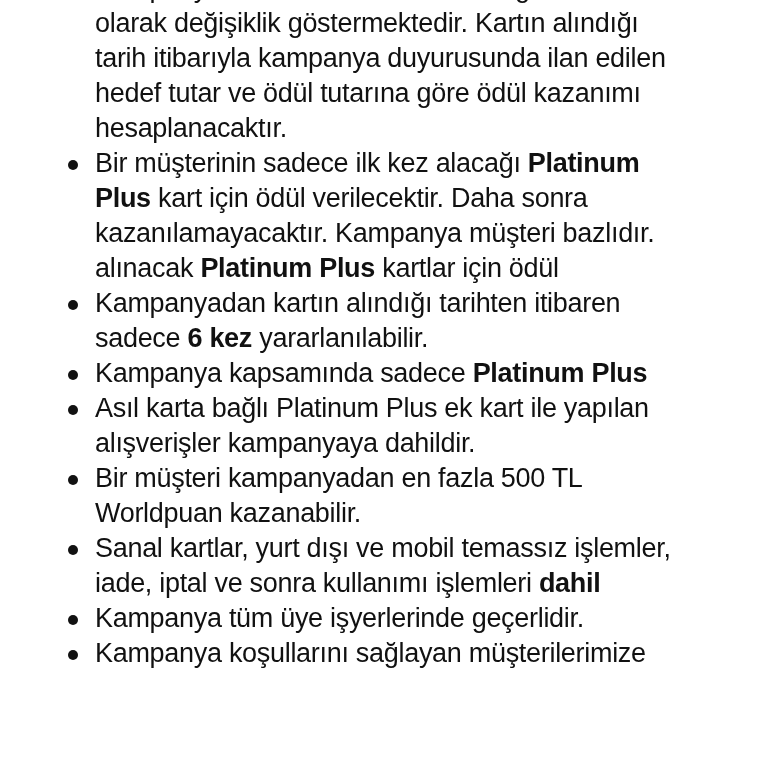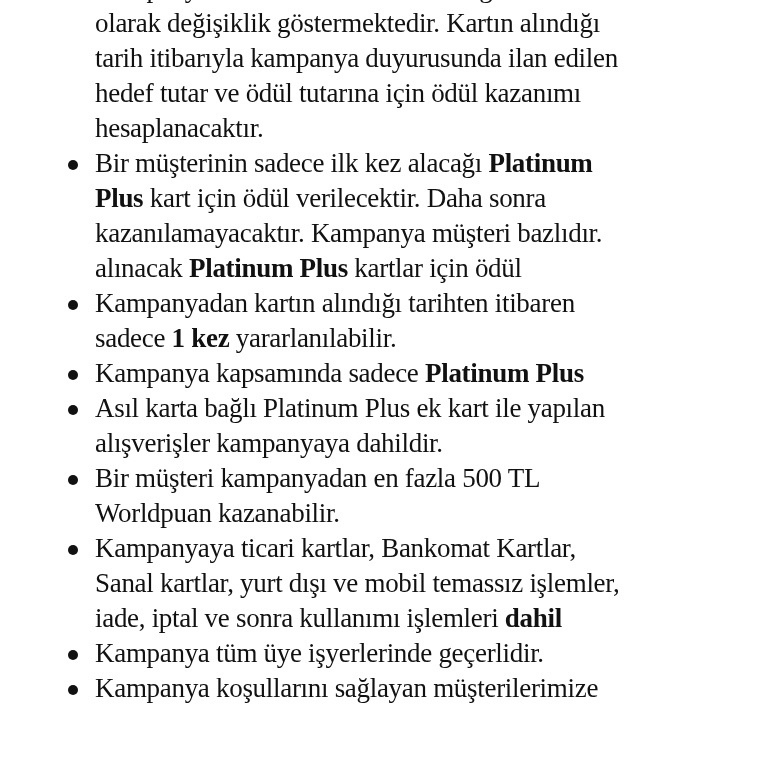--- a/index.html
+++ b/index.html
@@ -11,63 +11,62 @@
     letter-spacing:-0.3px;
   }
   .doc span.cont { display:block; padding-left:95px; padding-right:20px; }
   ul { list-style:none; margin:0; padding:0; }
   li { position:relative; padding-left:95px; padding-right:20px; }
   li .bullet {
     position:absolute; left:68px; top:14px; width:10px; height:10px;
     border-radius:50%; background:#111111;
   }
   b { font-weight:bold; }
-  .line { display:block; white-space:nowrap;font-family:Liberation Serif, serif; }
+  .line { display:block; white-space:nowrap; }
 </style>
 </head>
 <body>
 
 <div class="doc">
   <span class="cont">
     <span class="line">Kampanya ödül tutarları kart türüne göre farklı</span>
     <span class="line">olarak değişiklik göstermektedir. Kartın alındığı</span>
     <span class="line">tarih itibarıyla kampanya duyurusunda ilan edilen</span>
-    <span class="line">hedef tutar ve ödül tutarına için ödül kazanımı</span>
+    <span class="line">hedef tutar ve ödül tutarına göre ödül kazanımı</span>
     <span class="line">hesaplanacaktır.</span>
   </span>
   <ul>
     <li>
       <span class="bullet"></span>
       <span class="line"><span>Bir müşterinin sadece ilk kez alacağı </span><b>Platinum</b></span>
       <span class="line"><b>Plus</b><span> kart için ödül verilecektir. Daha sonra</span></span>
       <span class="line">kazanılamayacaktır. Kampanya müşteri bazlıdır.</span>
       <span class="line"><span>alınacak </span><b>Platinum Plus</b><span> kartlar için ödül</span></span>
     </li>
     <li>
       <span class="bullet"></span>
       <span class="line">Kampanyadan kartın alındığı tarihten itibaren</span>
-      <span class="line"><span>sadece </span><b>1 kez</b><span> yararlanılabilir.</span></span>
+      <span class="line"><span>sadece </span><b>6 kez</b><span> yararlanılabilir.</span></span>
     </li>
     <li>
       <span class="bullet"></span>
       <span class="line"><span>Kampanya kapsamında sadece </span><b>Platinum Plus</b></span>
     </li>
     <li>
       <span class="bullet"></span>
       <span class="line">Asıl karta bağlı Platinum Plus ek kart ile yapılan</span>
       <span class="line">alışverişler kampanyaya dahildir.</span>
     </li>
     <li>
       <span class="bullet"></span>
       <span class="line">Bir müşteri kampanyadan en fazla 500 TL</span>
       <span class="line">Worldpuan kazanabilir.</span>
     </li>
     <li>
       <span class="bullet"></span>
-      <span class="line">Kampanyaya ticari kartlar, Bankomat Kartlar,</span>
       <span class="line">Sanal kartlar, yurt dışı ve mobil temassız işlemler,</span>
       <span class="line"><span>iade, iptal ve sonra kullanımı işlemleri </span><b>dahil</b></span>
     </li>
     <li>
       <span class="bullet"></span>
       <span class="line">Kampanya tüm üye işyerlerinde geçerlidir.</span>
     </li>
     <li>
       <span class="bullet"></span>
       <span class="line">Kampanya koşullarını sağlayan müşterilerimize</span>

